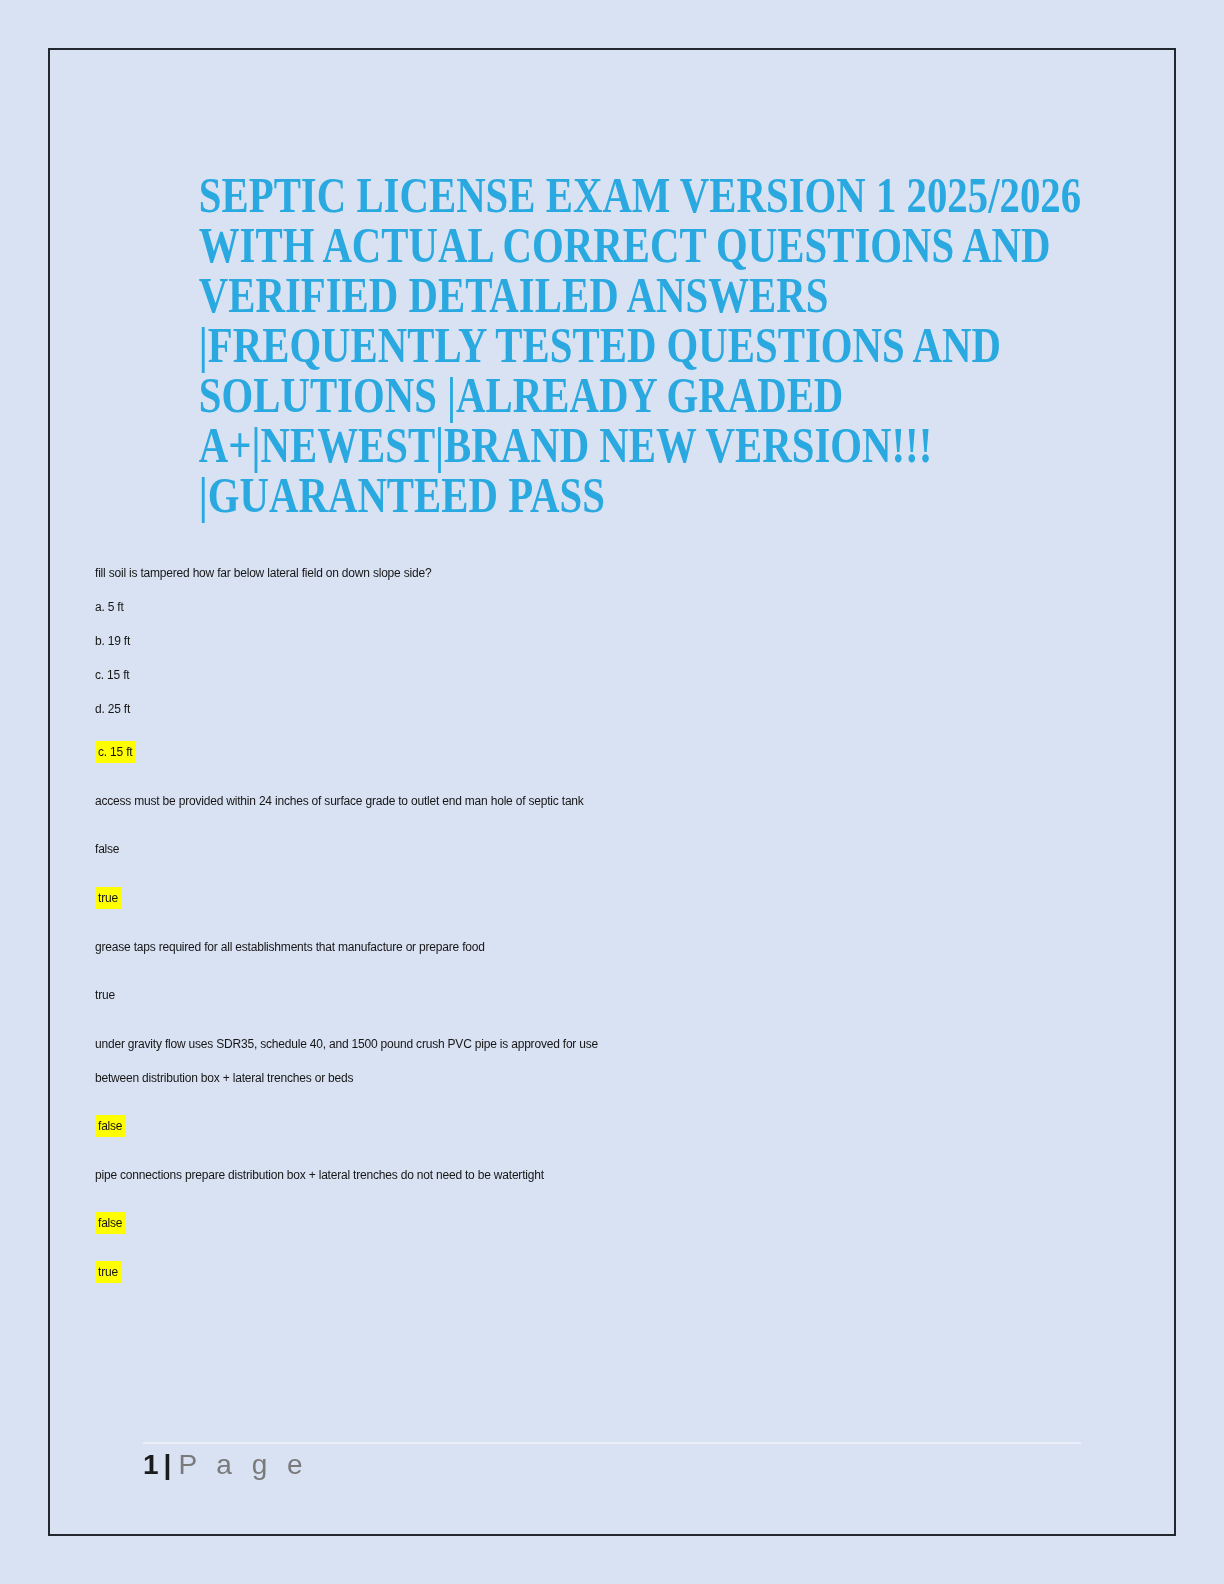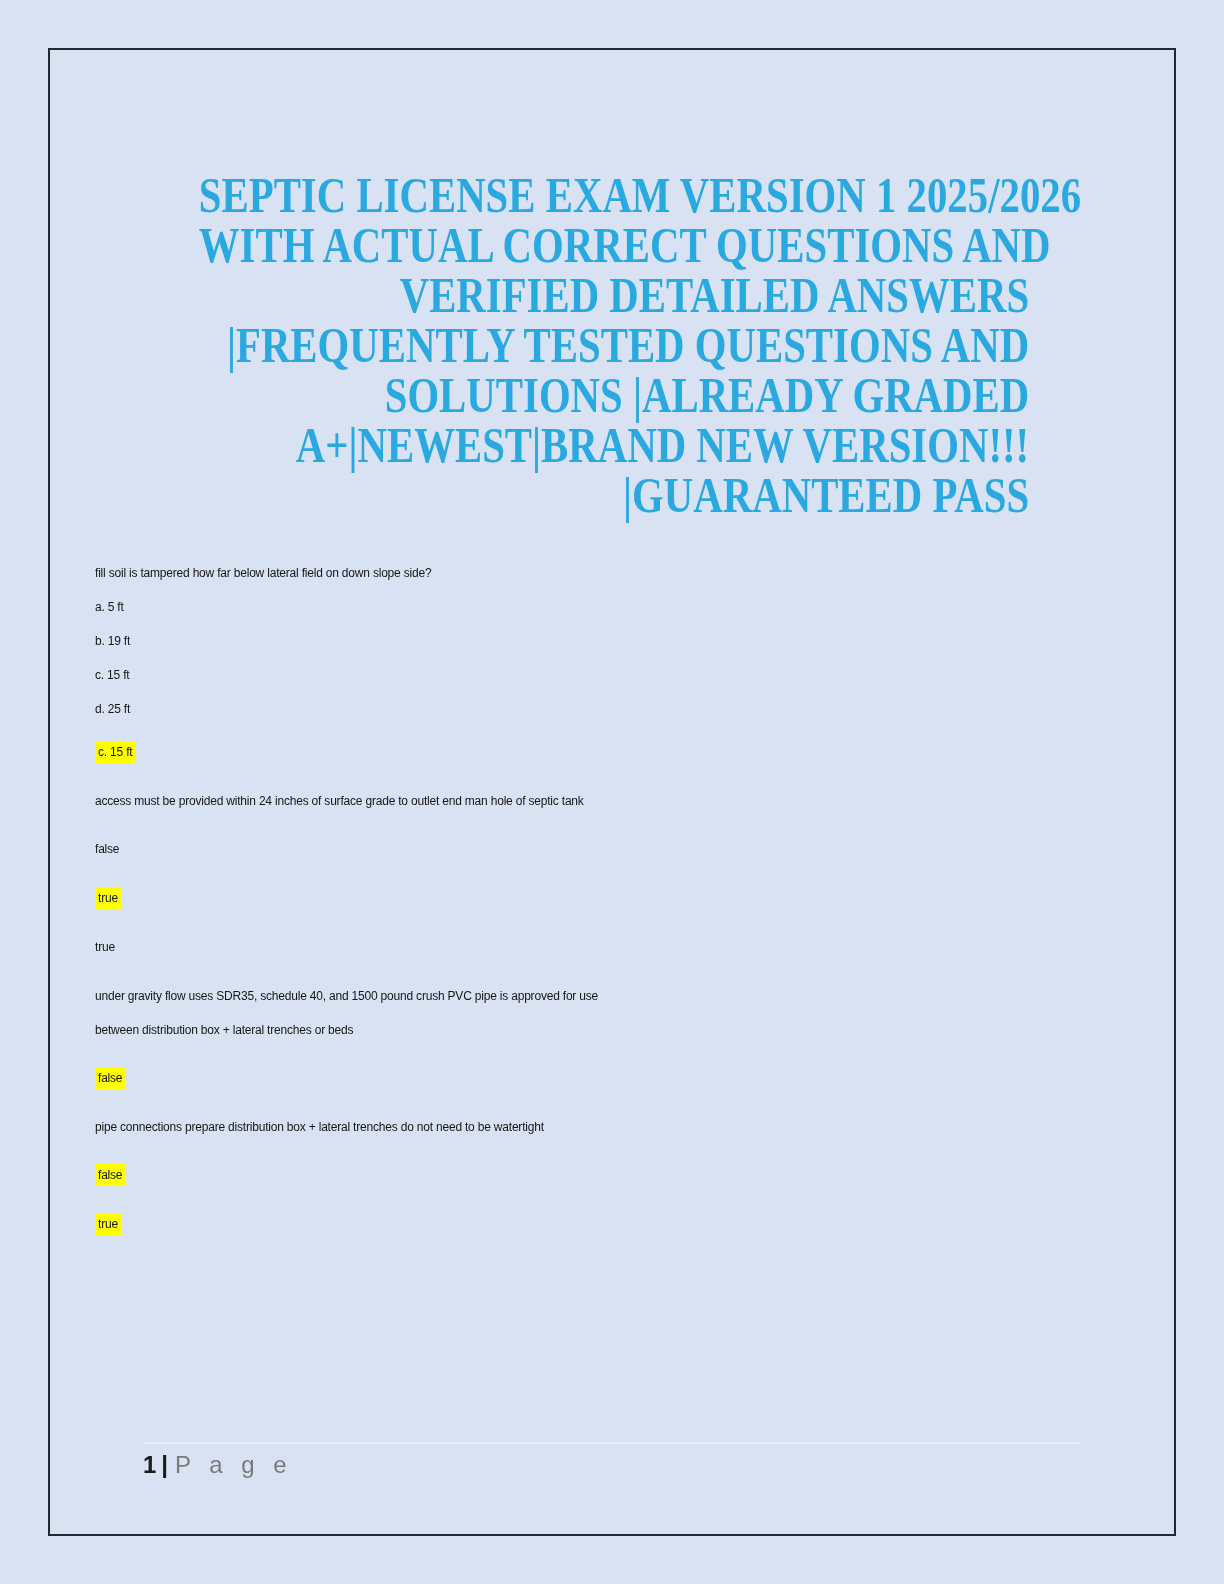--- a/index.html
+++ b/index.html
@@ -16,21 +16,21 @@
     position:absolute;left:48px;top:48px;right:48px;bottom:48px;
     border:2px solid #23272f;
     box-sizing:border-box;
   }
   .content{
     position:absolute;left:95px;right:91px;top:48px;
   }
   
   .title{
     margin-top:122px;
-    text-align:right;
+    text-align:left;
     font-family:"Liberation Serif",serif;
     font-weight:bold;
   }
   .title-line{
     font-size:51px;
     line-height:50px;
     transform:scaleX(0.80);
     transform-origin:50% 50%;
     white-space:nowrap;
   }
@@ -49,21 +49,21 @@
   .answer{margin:0 0 15px;}
   .answer .hl{
     background:#ffff00;
     padding:4px 3px;
   }
   
   .footer{
     position:absolute;left:143px;top:1442px;width:938px;
     border-top:2px solid #e9eef8;
     padding-top:6px;
-    font-size:24px;
+    font-size:28px;
     line-height:30px;
   }
   .footer .num{font-weight:bold;color:#1b1b1b;}
   .footer .sep{font-weight:bold;color:#1b1b1b;margin:0 7px 0 5px;}
   .footer .lbl{color:#7a7a7a;letter-spacing:6px;}
 </style>
 </head>
 <body style="background: rgb(217, 226, 243);">
 
 <div class="page">
@@ -91,20 +91,21 @@
           <p class="answer"><span class="hl" style="background: rgb(255, 255, 0);">c. 15 ft</span></p>
         </div>
         <div class="qa-block">
           <p class="question">access must be provided within 24 inches of surface grade to outlet end man hole of septic tank</p>
           <p class="answer"><span>false</span></p>
         </div>
         <div class="qa-block">
           <p class="answer"><span class="hl" style="background: rgb(255, 255, 0);">true</span></p>
         </div>
         <div class="qa-block">
+          <p class="question">grease taps required for all establishments that manufacture or prepare food</p>
           <p class="answer"><span>true</span></p>
         </div>
         <div class="qa-block">
           <p class="question">under gravity flow uses SDR35, schedule 40, and 1500 pound crush PVC pipe is approved for use
 between distribution box + lateral trenches or beds</p>
           <p class="answer"><span class="hl" style="background: rgb(255, 255, 0);">false</span></p>
         </div>
         <div class="qa-block">
           <p class="question">pipe connections prepare distribution box + lateral trenches do not need to be watertight</p>
           <p class="answer"><span class="hl" style="background: rgb(255, 255, 0);">false</span></p>

